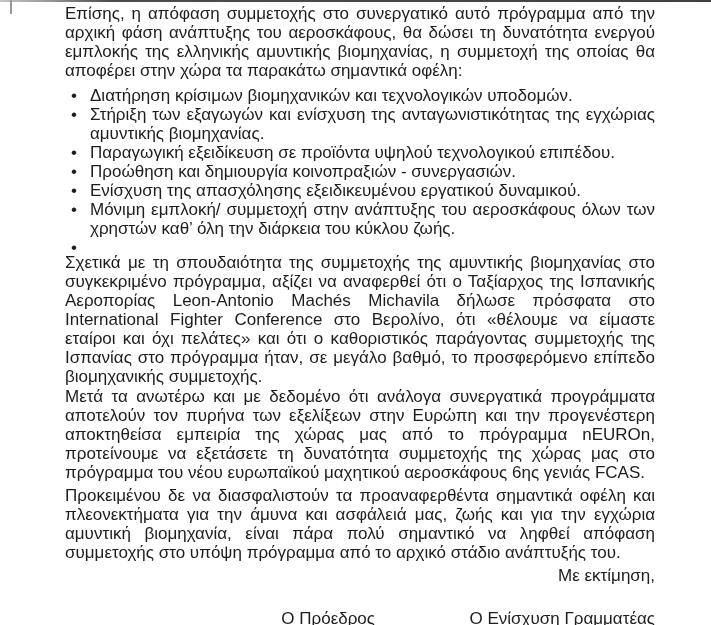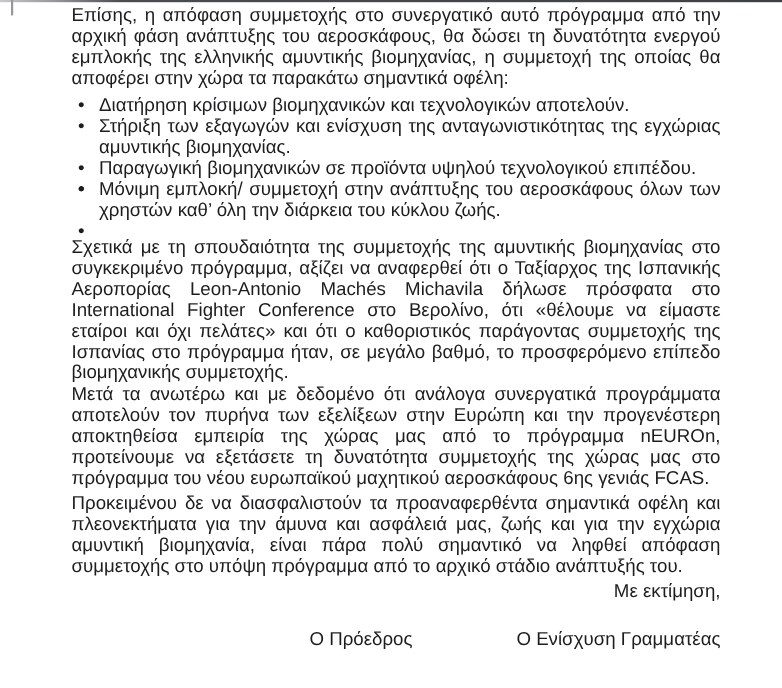--- a/index.html
+++ b/index.html
@@ -72,35 +72,37 @@
   <div class="top-rule"></div>
   <div class="left-stub"></div>
 
   <div class="content">
 
     <p class="para intro">Επίσης, η απόφαση συμμετοχής στο συνεργατικό αυτό πρόγραμμα από την αρχική φάση ανάπτυξης του αεροσκάφους, θα δώσει τη δυνατότητα ενεργού εμπλοκής της ελληνικής αμυντικής βιομηχανίας, η συμμετοχή της οποίας θα αποφέρει στην χώρα τα παρακάτω σημαντικά οφέλη:</p>
 
     <ul class="benefits">
       <li>
         <span class="bullet-dot">•</span>
-        <span>Διατήρηση κρίσιμων βιομηχανικών και τεχνολογικών αποτελούν.</span>
+        <span>Διατήρηση κρίσιμων βιομηχανικών και τεχνολογικών υποδομών.</span>
       </li>
       <li>
         <span class="bullet-dot">•</span>
         <span>Στήριξη των εξαγωγών και ενίσχυση της ανταγωνιστικότητας της εγχώριας αμυντικής βιομηχανίας.</span>
       </li>
       <li>
         <span class="bullet-dot">•</span>
-        <span>Παραγωγική βιομηχανικών σε προϊόντα υψηλού τεχνολογικού επιπέδου.</span>
+        <span>Παραγωγική εξειδίκευση σε προϊόντα υψηλού τεχνολογικού επιπέδου.</span>
       </li>
       <li>
         <span class="bullet-dot">•</span>
+        <span>Προώθηση και δημιουργία κοινοπραξιών - συνεργασιών.</span>
       </li>
       <li>
         <span class="bullet-dot">•</span>
+        <span>Ενίσχυση της απασχόλησης εξειδικευμένου εργατικού δυναμικού.</span>
       </li>
       <li>
         <span class="bullet-dot">•</span>
         <span>Μόνιμη εμπλοκή/ συμμετοχή στην ανάπτυξης του αεροσκάφους όλων των χρηστών καθ’ όλη την διάρκεια του κύκλου ζωής.</span>
       </li>
       <li>
         <span class="bullet-dot">•</span>
       </li>
     </ul>
 

